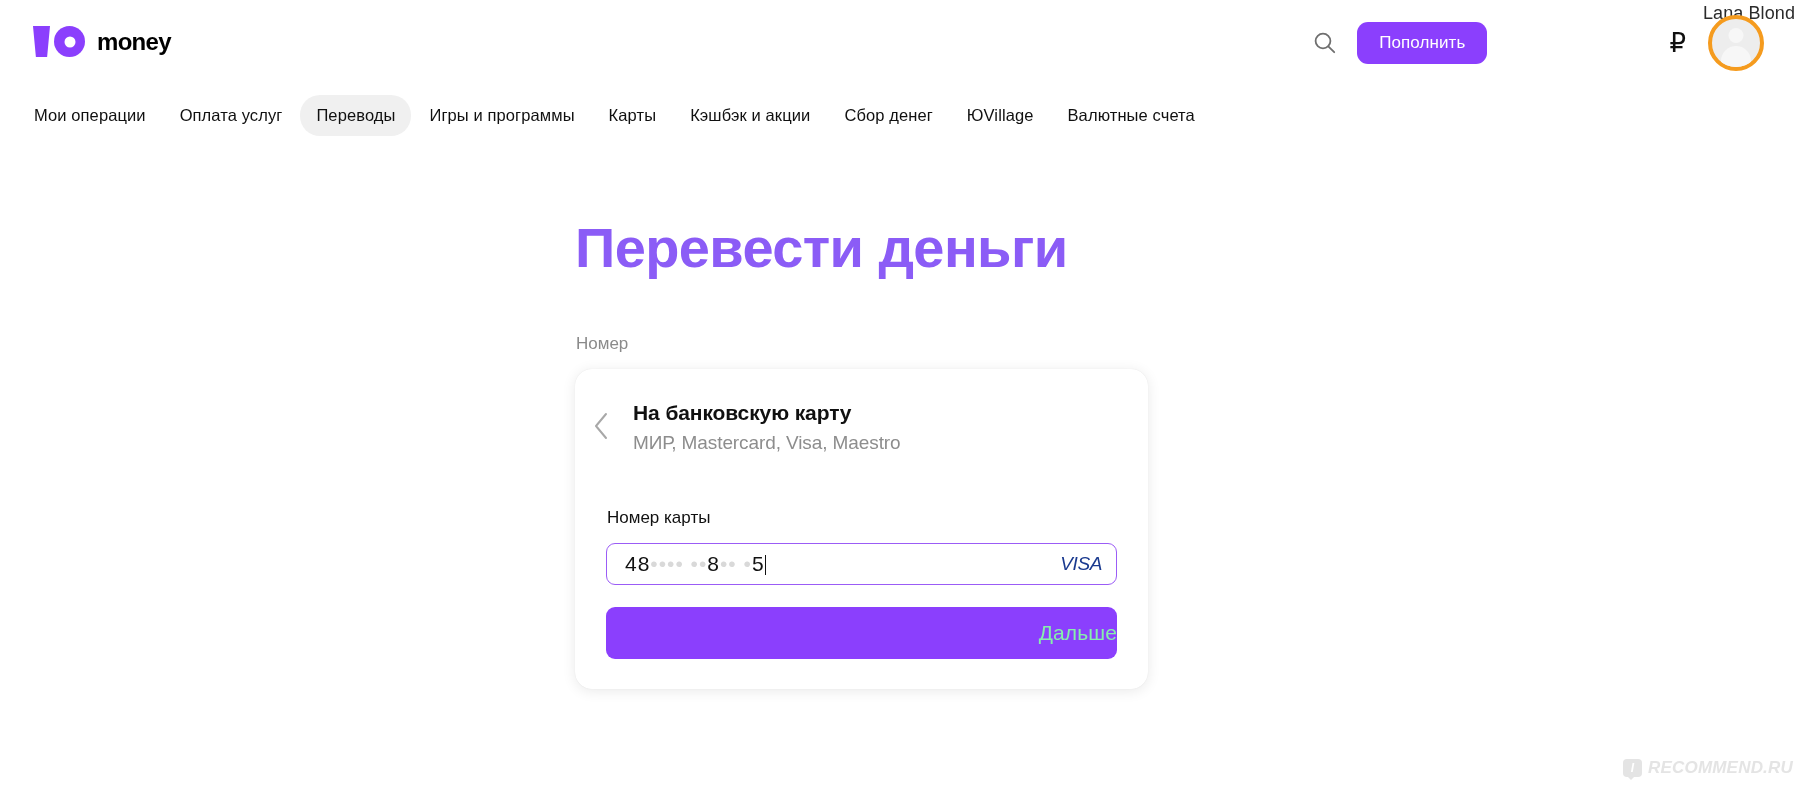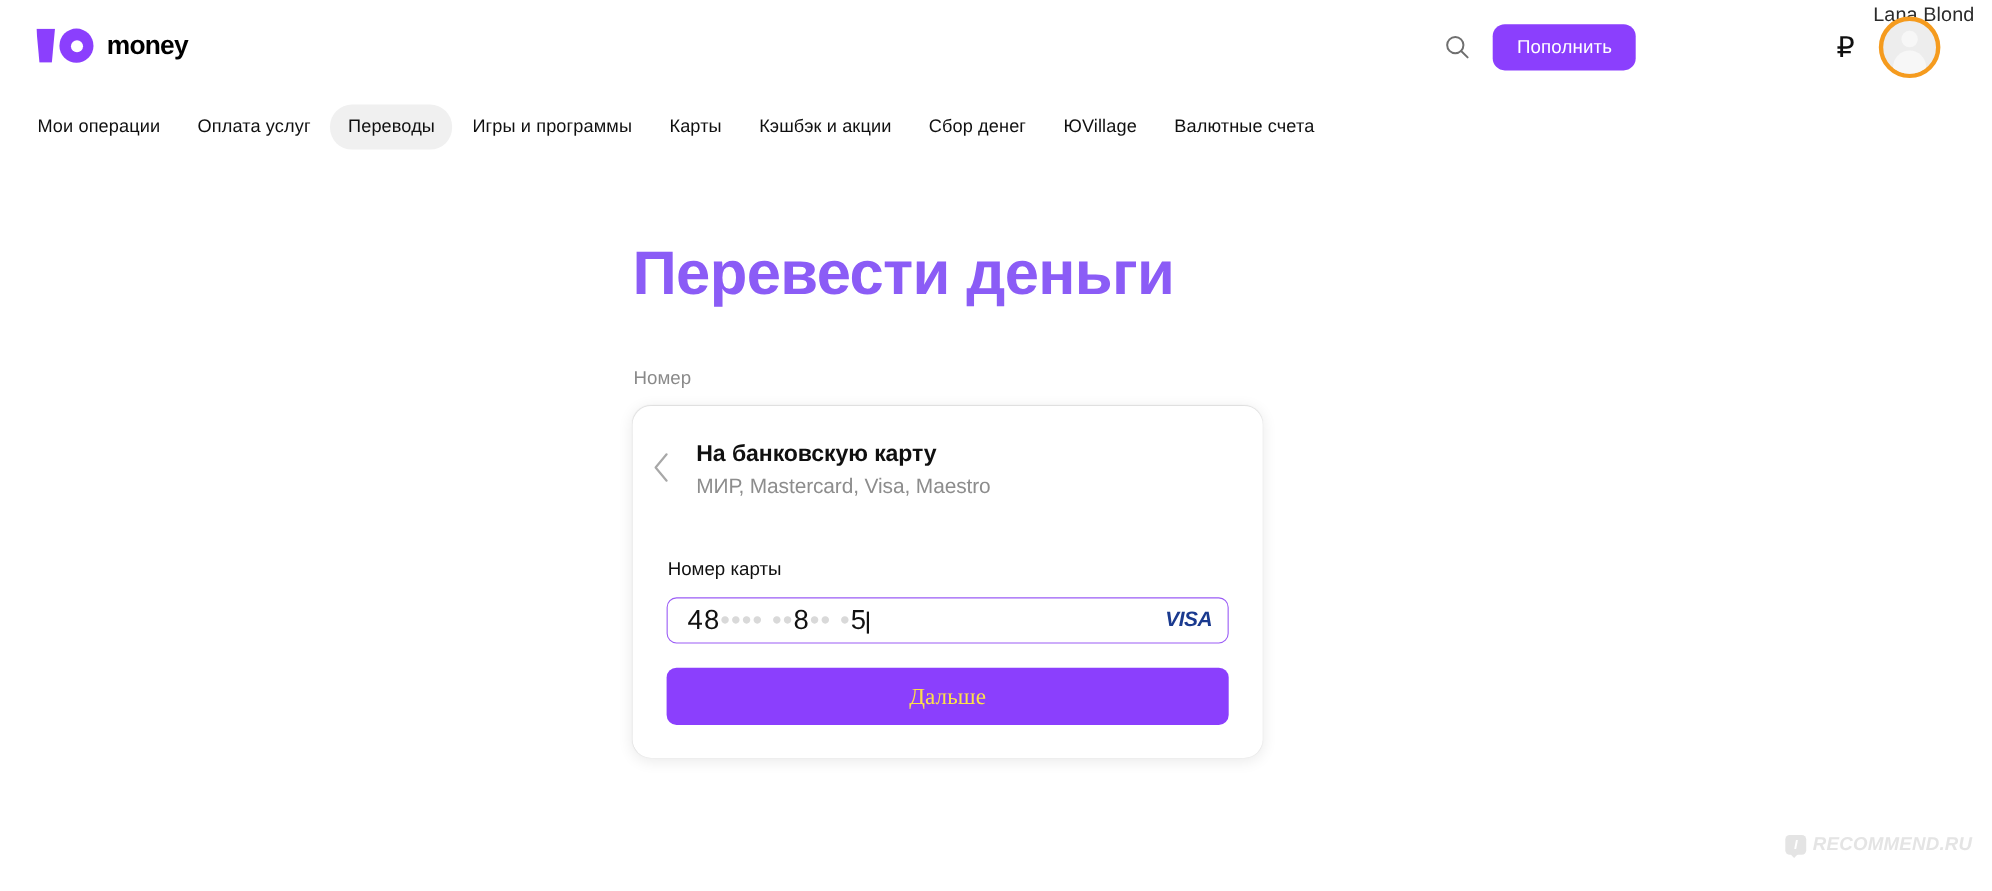--- a/index.html
+++ b/index.html
@@ -271,62 +271,63 @@
     height: 42px;
     border: 1.6px solid #9B5CF6;
     border-radius: 9px;
     display: flex;
     align-items: center;
     padding: 0 14px 0 18px;
     background: #ffffff;
     cursor: text;
   }
   .card-number-value {
-    font-size: 25px;
+    font-size: 21px;
     color: #111111;
     letter-spacing: 1px;
     position: relative;
     flex: 1 1 auto;
     white-space: nowrap;
     font-family: inherit;
   }
   .card-number-value .faint {
     color: #d9d9d9;
   }
   .text-caret {
     display: inline-block;
     width: 1.5px;
     height: 20px;
     background: #111111;
     vertical-align: -4px;
     margin-left: 0px;
   }
   .visa-logo {
     font-size: 19px;
-    font-weight: bold;
+    font-weight: normal;
     font-style: italic;
     color: #1A3A8F;
     letter-spacing: -0.4px;
     flex: 0 0 auto;
   }
 
   .submit-btn {
     position: absolute;
     left: 31px;
     top: 238px;
     width: 511px;
     height: 52px;
     background: #8B3FFD;
     border: none;
     border-radius: 9px;
-    color: #fde047;
+    color: #86efac;
     font-size: 21px;
     cursor: pointer;
-    font-family: Liberation Serif, serif;
+    font-family: Liberation Sans, sans-serif;
     letter-spacing: 0.1px;
+    text-align: right;
   }
 
   
   .site-watermark {
     position: absolute;
     right: 18px;
     bottom: 32px;
     display: flex;
     align-items: center;
     gap: 6px;

